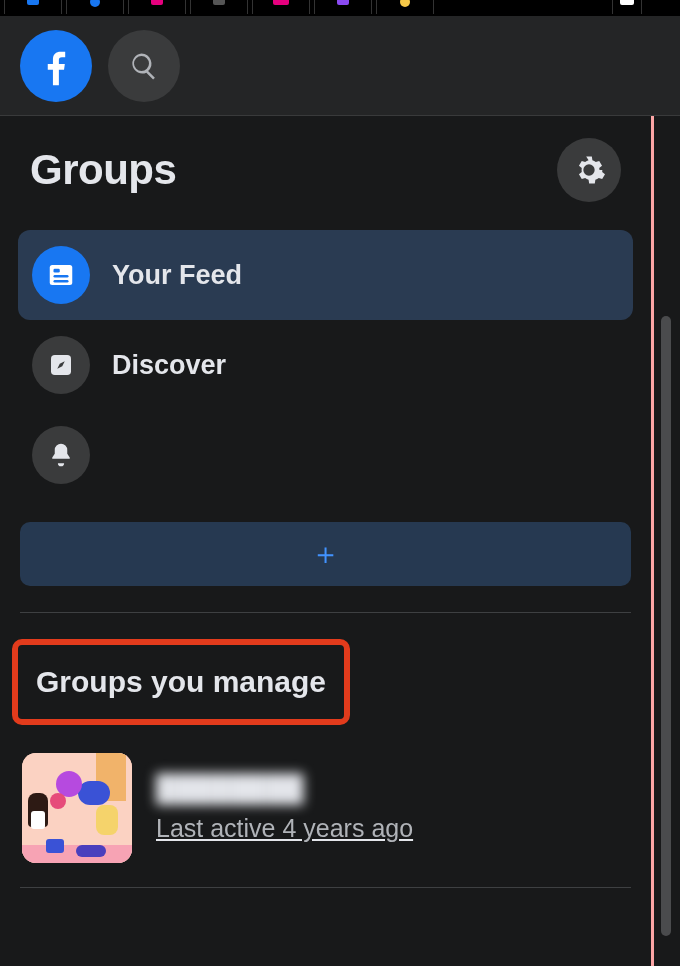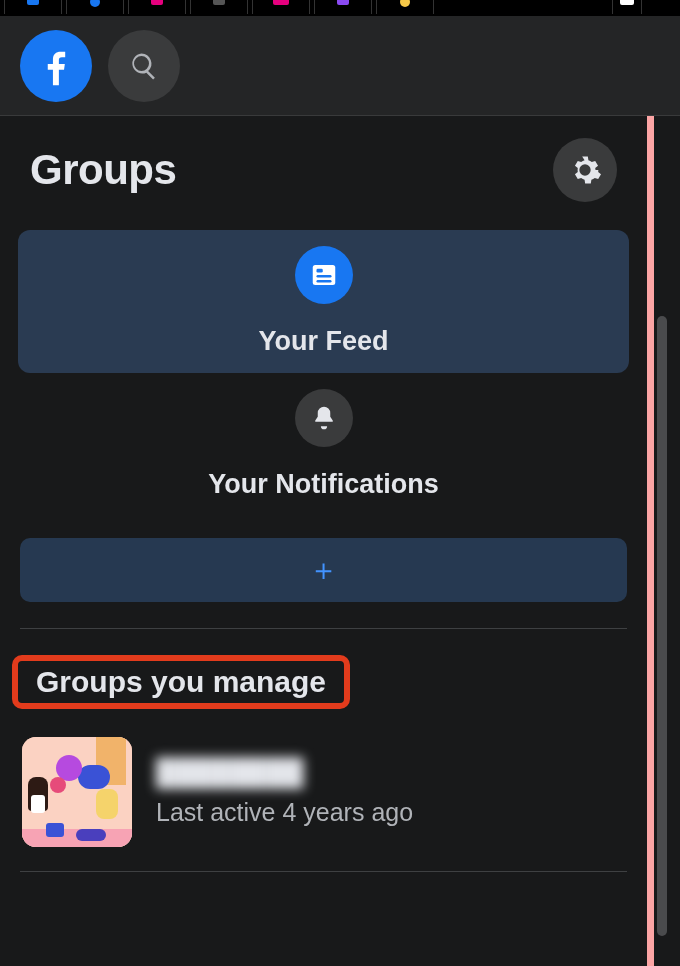--- a/index.html
+++ b/index.html
@@ -57,21 +57,21 @@
       background: #3a3b3c;
       display: flex;
       align-items: center;
       justify-content: center;
     }
     .header-search svg { width: 30px; height: 30px; fill:#b0b3b8;}
     .panel {
       padding: 22px 18px 0 18px;
       position: relative;
       height: calc(100% - 116px);
-      border-right: 7px solid #fca5a5;
+      border-right: 3px solid #fca5a5;
       margin-right: 26px;
     }
     .panel-title-row {
       display: flex;
       align-items: center;
       justify-content: space-between;
       padding: 0 12px 18px 12px;
     }
     .panel-title {
       font-size: 42px;
@@ -112,21 +112,20 @@
     .nav-list { padding-top: 10px; }
     .nav-item {
       display: flex;
       align-items: center;
       gap: 22px;
       padding: 16px 14px;
       border-radius: 12px;
       font-size: 27px;
       font-weight: 600;
       cursor: pointer;
-      flex-direction: column;
     }
     .nav-item.selected { background: #2a3b52; }
     .nav-icon {
       width: 58px;
       height: 58px;
       border-radius: 50%;
       background: #3a3b3c;
       display:flex;
       align-items:center;
       justify-content:center;
@@ -159,28 +158,29 @@
       margin: 26px 0 10px 0;
       padding: 6px 14px;
       font-size: 30px;
       font-weight: 700;
       color: #e4e6eb;
       display:inline-block;
     }
     .section-header.highlighted {
       border: 6px solid #e23b1c;
       border-radius: 10px;
-      padding: 4px 18px;
+      padding: 20px 18px;
       margin-left: -6px;
     }
     .group-row {
       display:flex;
       align-items:center;
       gap: 24px;
       padding: 18px 4px 24px 4px;
+      text-decoration: underline;
     }
     .group-thumb {
       width: 110px;
       height: 110px;
       border-radius: 14px;
       background: #f8c4b4;
       position: relative;
       overflow:hidden;
       flex:0 0 110px;
     }
@@ -282,28 +282,36 @@
         <svg viewBox="0 0 24 24">
             <rect x="3" y="4" width="18" height="16" rx="2" fill="#fff"></rect>
             <rect x="6" y="7" width="5" height="3" rx="1" fill="#1877f2"></rect>
             <rect x="6" y="12" width="12" height="2" rx="1" fill="#1877f2"></rect>
             <rect x="6" y="16" width="12" height="2" rx="1" fill="#1877f2"></rect>
           </svg>
       </div>
       <span>Your Feed</span>
     </div>
 
+    <div class="nav-item">
+      <div class="nav-icon discover">
+        <svg viewBox="0 0 24 24">
+            <rect x="4" y="4" width="16" height="16" rx="3" fill="#e4e6eb"></rect>
+            <polygon points="9,15 11,11 15,9 13,13" fill="#3a3b3c"></polygon>
+          </svg>
+      </div>
+      <span>Discover</span>
+    </div>
 
     <div class="nav-item">
       <div class="nav-icon">
         <svg viewBox="0 0 24 24">
             <path d="M12 3a5 5 0 00-5 5v3l-2 3v1h14v-1l-2-3V8a5 5 0 00-5-5zm0 18a2.5 2.5 0 002.5-2.5h-5A2.5 2.5 0 0012 21z"></path>
           </svg>
       </div>
-      <span>Your Notifications</span>
     </div>
 
   </div>
 
   <div class="create-btn">
     <span class="plus">＋</span>
   </div>
 
   <div class="separator"></div>
 

